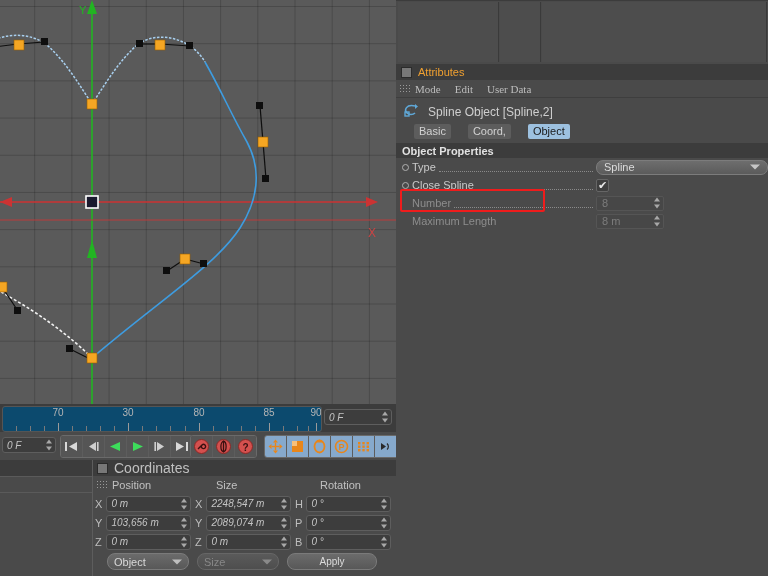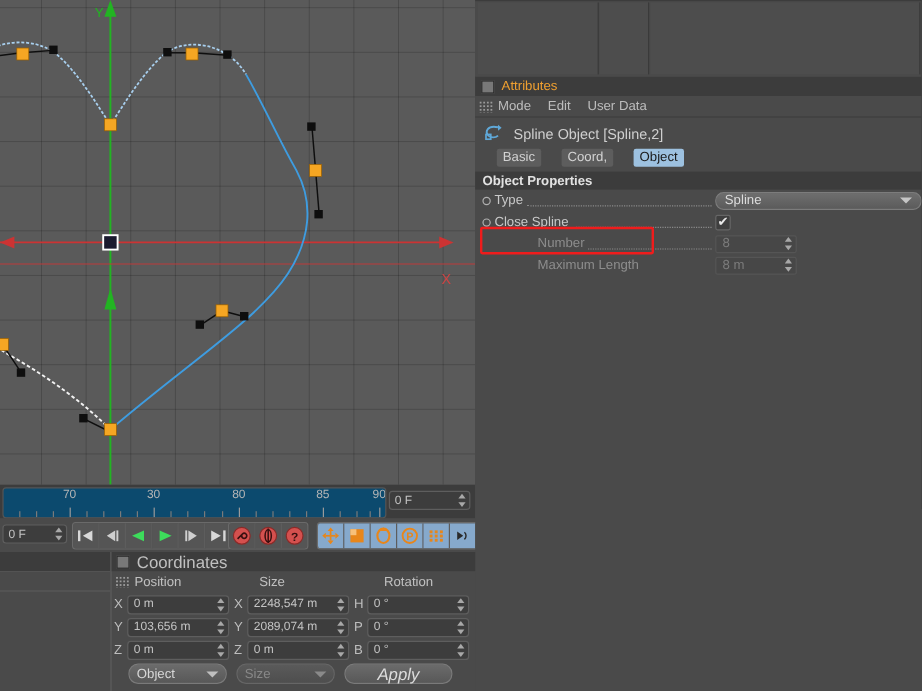--- a/index.html
+++ b/index.html
@@ -82,20 +82,21 @@
     border: 1px solid #5e5e5e;
     border-radius: 3px;
     height: 16px;
     display: flex;
     align-items: center;
     color: #c4c4c4;
     font-size: 10px;
     padding-left: 4px;
     box-sizing: border-box;
     position: relative;
+    font-style: italic;
   }
   .spin {
     position: absolute;
     right: 3px; top: 50%;
     transform: translateY(-50%);
     width: 7px; height: 11px;
     display: flex;
     flex-direction: column;
     justify-content: space-between;
     align-items: center;
@@ -214,23 +215,22 @@
     width:0;height:0;border-left:5px solid transparent;border-right:5px solid transparent;border-top:5px solid #bfbfbf;
   }
   .dropdown.disabled { color:#888; background: linear-gradient(#5a5a5a,#4e4e4e); border-color:#666;}
   .dropdown.disabled .caret { border-top-color:#8a8a8a; }
   .btn-pill {
     height: 17px;
     background: linear-gradient(#6b6b6b,#585858);
     border: 1px solid #7a7a7a;
     border-radius: 8px;
     display: flex; align-items: center; justify-content: center;
-    font-size: 14px; color: #dcdcdc;
+    font-size: 10px; color: #dcdcdc;
     box-sizing: border-box;
-    font-style: italic;
   }
 
   
   #right-top {
     position: absolute;
     left: 396px; top: 0;
     width: 372px; height: 64px;
     background: #4a4a4a;
     border-top: 1px solid #3c3c3c;
   }
@@ -250,20 +250,21 @@
   #attrs .title-bar {
     height: 16px; background: #3c3c3c;
     display: flex; align-items: center; padding-left: 5px;
   }
   #attrs .title-bar .t { color: #f0a030; font-size: 11px; }
   #attrs .menu-bar {
     height: 17px;
     background: #4a4a4a;
     display: flex; align-items: center;
     border-bottom: 1px solid #3e3e3e;
+    font-family: Liberation Serif, serif;
   }
   #attrs .menu-bar .m {
     font-size: 11px; color: #bdbdbd; margin-right: 14px;
   }
   #objhdr {
     height: 22px; display: flex; align-items: center;
     padding-left: 6px; margin-top: 3px;
   }
   #objhdr .name { font-size: 12px; color: #cfcfcf; margin-left: 8px;}
   #tabs { display: flex; gap: 3px; padding-left: 4px; margin-top: 1px;}
@@ -296,21 +297,21 @@
     border: 1px solid #b0b0b0;
     border-radius: 50%;
     margin-right: 3px;
     flex: 0 0 auto;
   }
   .bullet.hidden { visibility: hidden; }
   .plabel {
     font-size: 11px; color: #c9c9c9;
     white-space: nowrap;
   }
-  .plabel.dim { color: #8d8d8d; margin-left: 36px; }
+  .plabel.dim { color: #8d8d8d; }
   .dots {
     flex: 1;
     margin: 0 3px;
     border-bottom: 1px dotted #8a8a8a;
     height: 9px;
   }
   .fieldwrap { width: 172px; flex: 0 0 auto; }
   .combo {
     height: 15px;
     background: linear-gradient(#6e6e6e,#5b5b5b);

